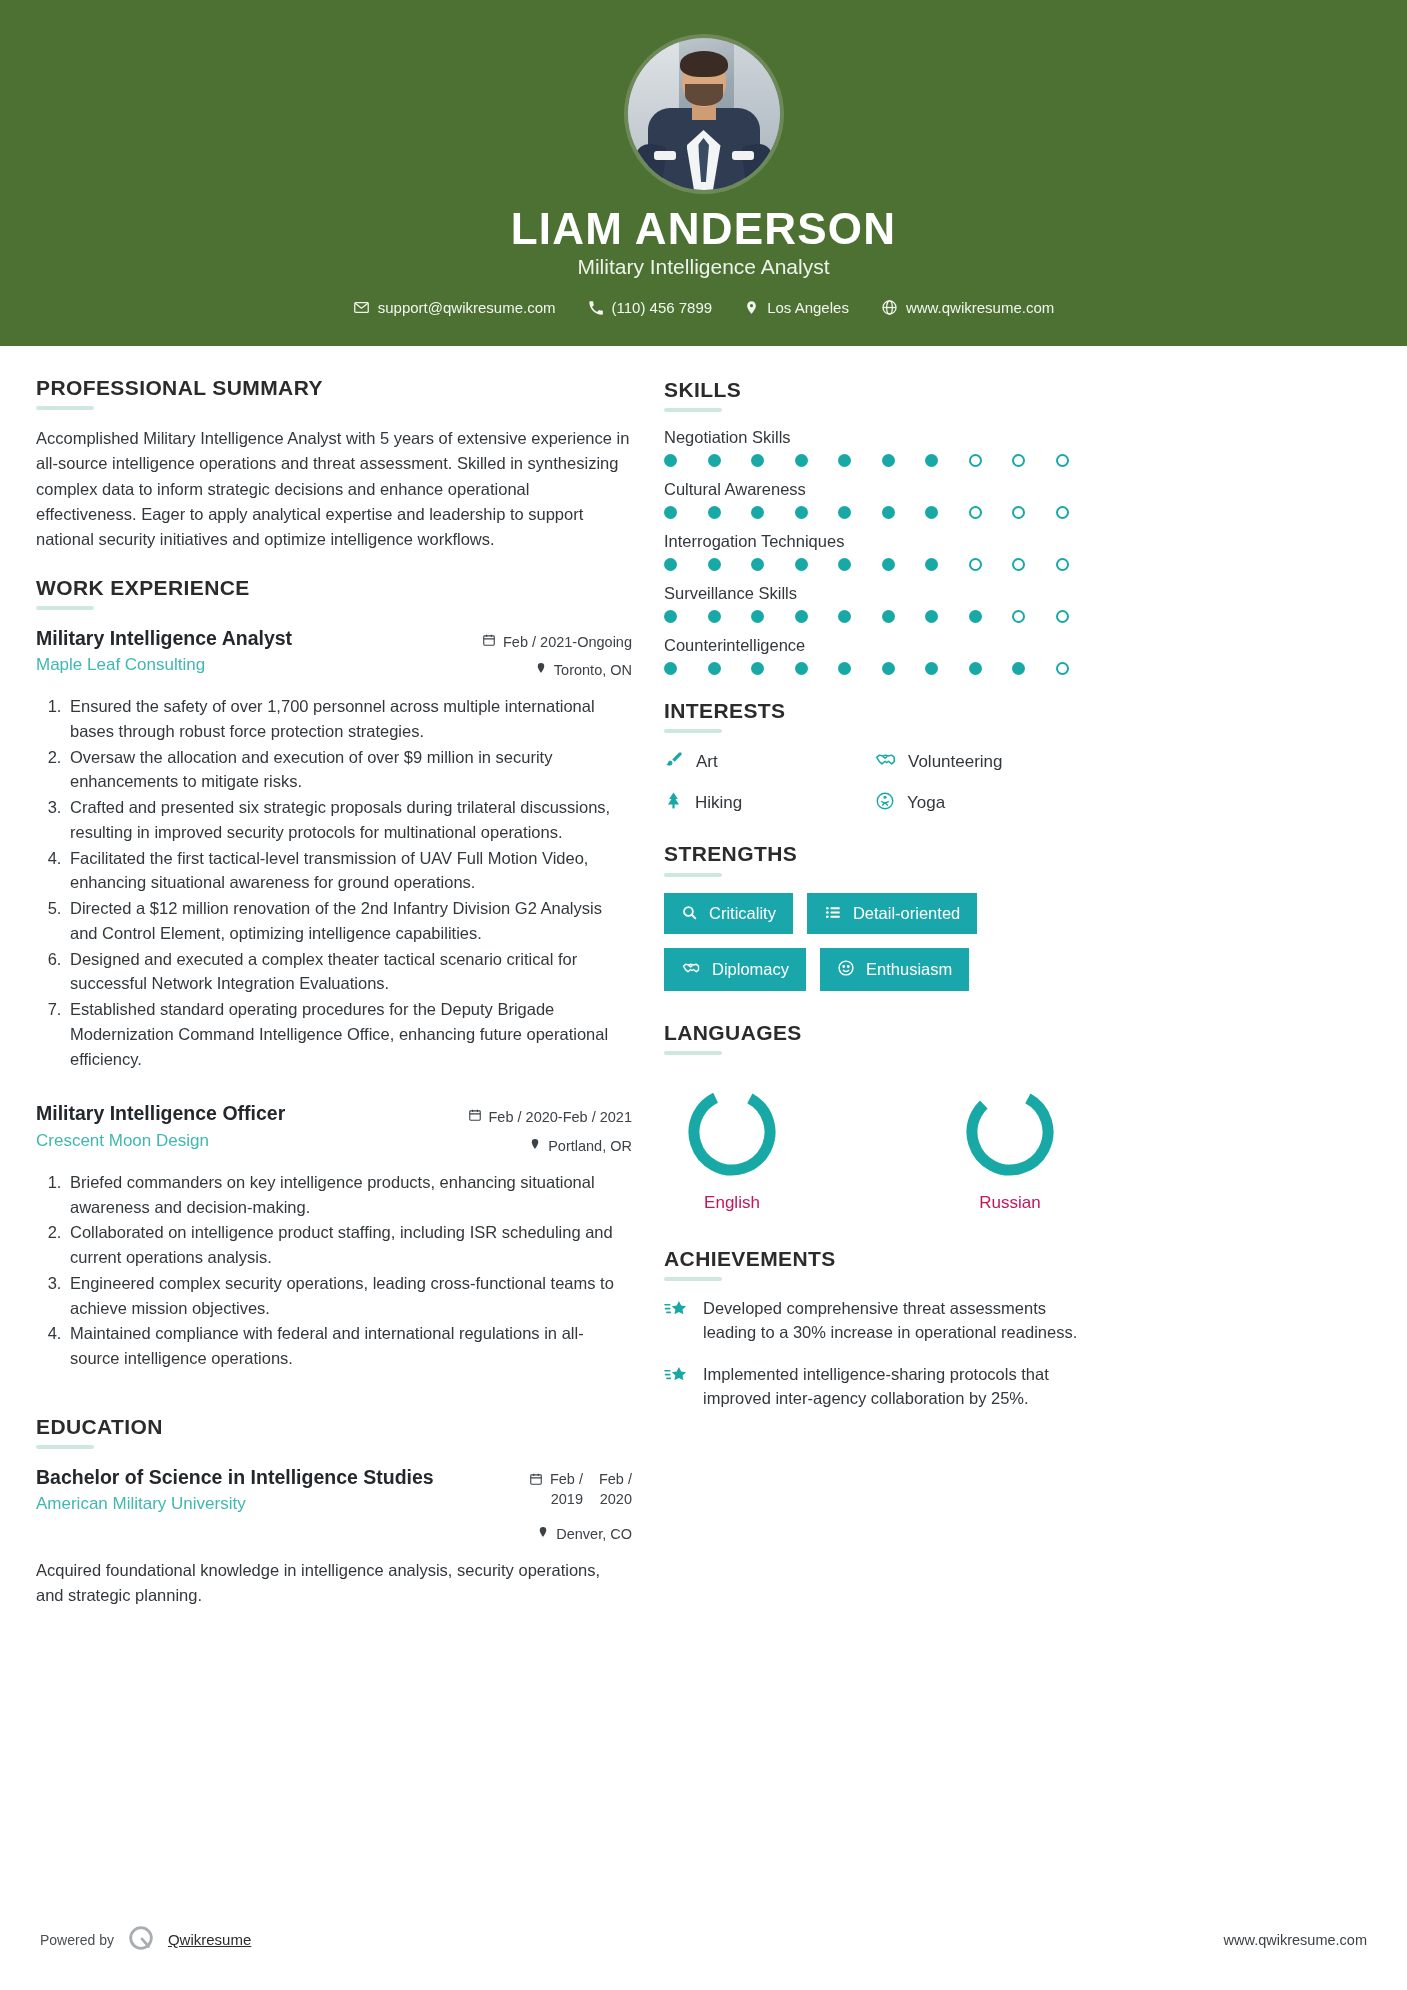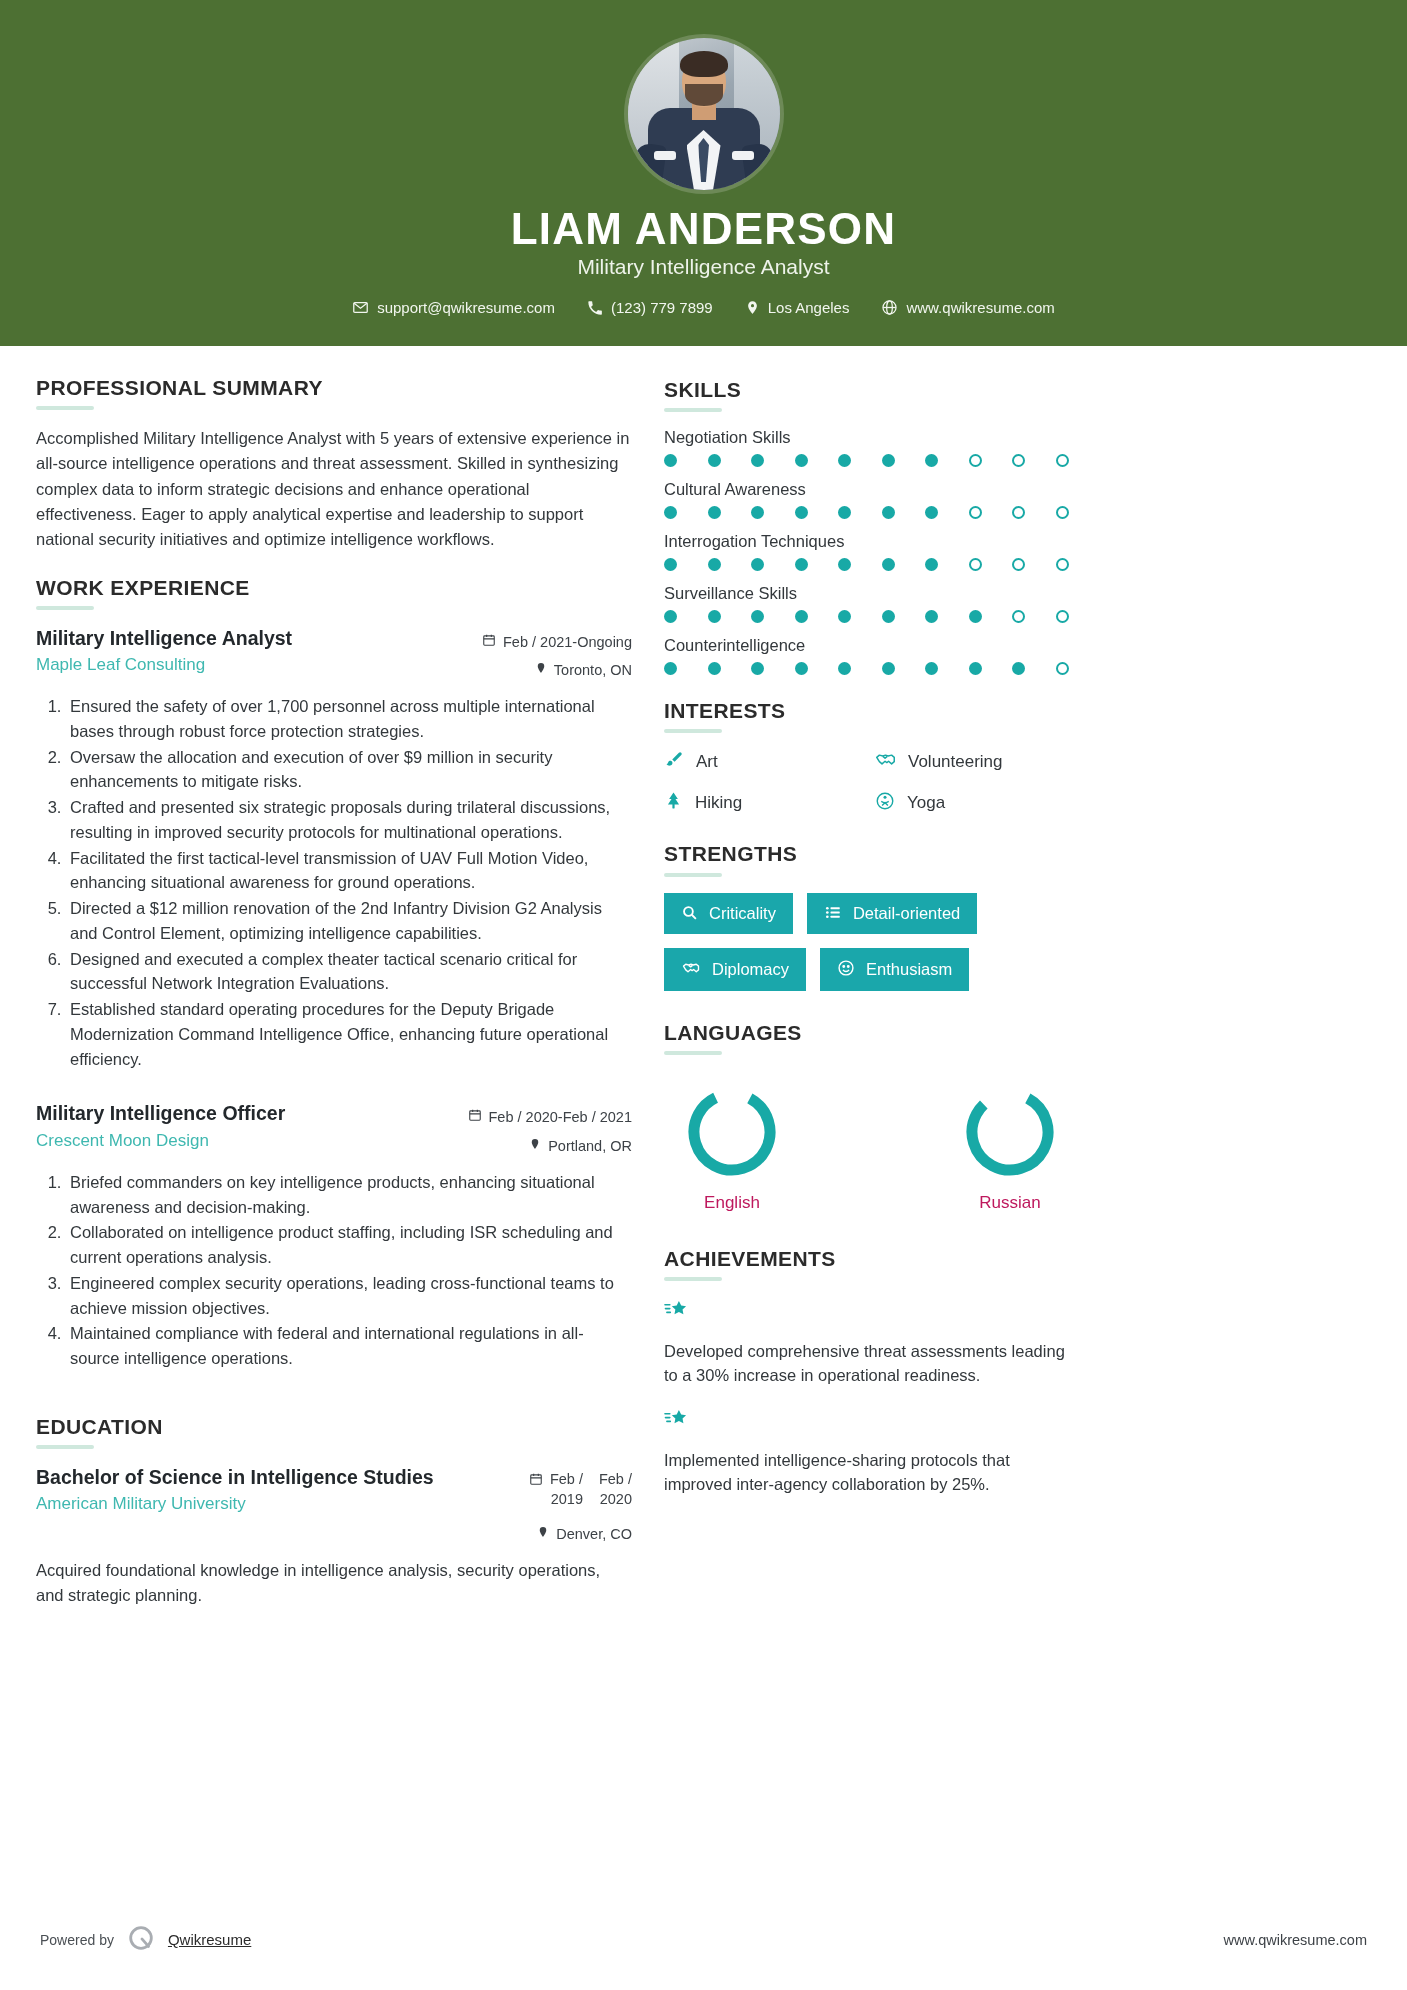--- a/index.html
+++ b/index.html
@@ -114,21 +114,21 @@
     background:#1aa7ab; color:#fff; font-size:16.5px;
     padding:11px 17px; display:flex; align-items:center; gap:11px; line-height:1;
   }
 
   
   .langs { display:flex; justify-content:space-between; padding:14px 8px 0 8px; }
   .lang { text-align:center; width:120px; }
   .lang-label { font-size:17px; color:#be185d; margin-top:10px; }
 
   
-  .ach { display:flex; gap:14px; margin-bottom:18px; align-items:flex-start;flex-direction:column; }
+  .ach { display:flex; gap:14px; margin-bottom:18px; align-items:flex-start; }
   .ach-text { font-size:16.5px; line-height:1.45; color:#33383c; }
 
   
   .footer {
     position:absolute; left:0; right:0; bottom:34px;
     display:flex; justify-content:space-between; align-items:center;
     padding:0 40px;
   }
   .powered { display:flex; align-items:center; gap:12px; font-size:14px; color:#4a4f54; }
   .brand-link { font-size:15px; color:#2b2b2b; text-decoration:underline; }
@@ -167,21 +167,21 @@
           </svg>
         </span>
         <span>support@qwikresume.com</span>
       </div>
       <div class="contact">
         <span>
           <svg width="16" height="16" viewBox="0 0 24 24" fill="#f2f6ef">
             <path d="M6.6 10.8c1.6 3.1 4 5.6 7.1 7.1l2.4-2.4c.3-.3.8-.4 1.2-.3 1.3.4 2.6.7 4 .7.6 0 1 .4 1 1V21c0 .6-.4 1-1 1C10.5 22 2 13.5 2 3c0-.6.4-1 1-1h3.9c.6 0 1 .4 1 1 0 1.4.2 2.7.7 4 .1.4 0 .9-.3 1.2l-2.7 2.6z"></path>
           </svg>
         </span>
-        <span>(123) 779 7899</span>
+        <span>(110) 456 7899</span>
       </div>
       <div class="contact">
         <span>
           <svg width="15" height="17" viewBox="0 0 24 24" fill="#f2f6ef">
             <path d="M12 2C8.1 2 5 5.1 5 9c0 5.2 7 13 7 13s7-7.8 7-13c0-3.9-3.1-7-7-7zm0 9.5A2.5 2.5 0 1 1 12 6.5a2.5 2.5 0 0 1 0 5z"></path>
           </svg>
         </span>
         <span>Los Angeles</span>
       </div>
       <div class="contact">

